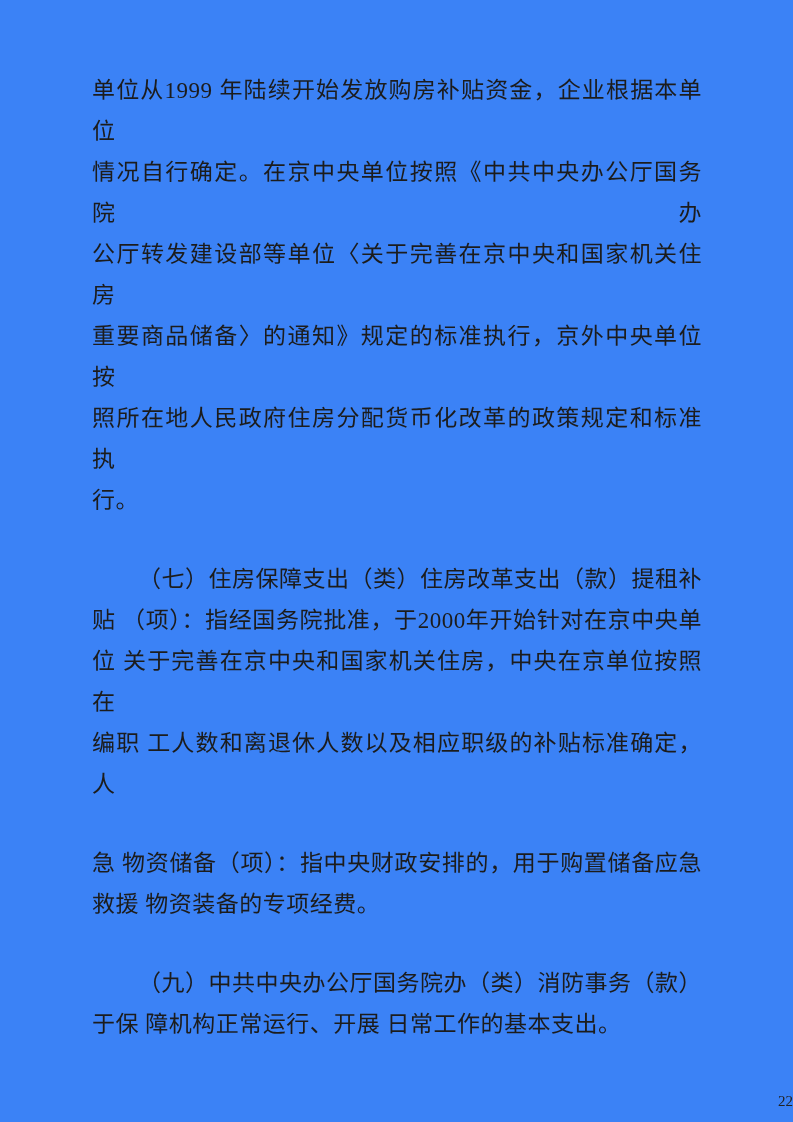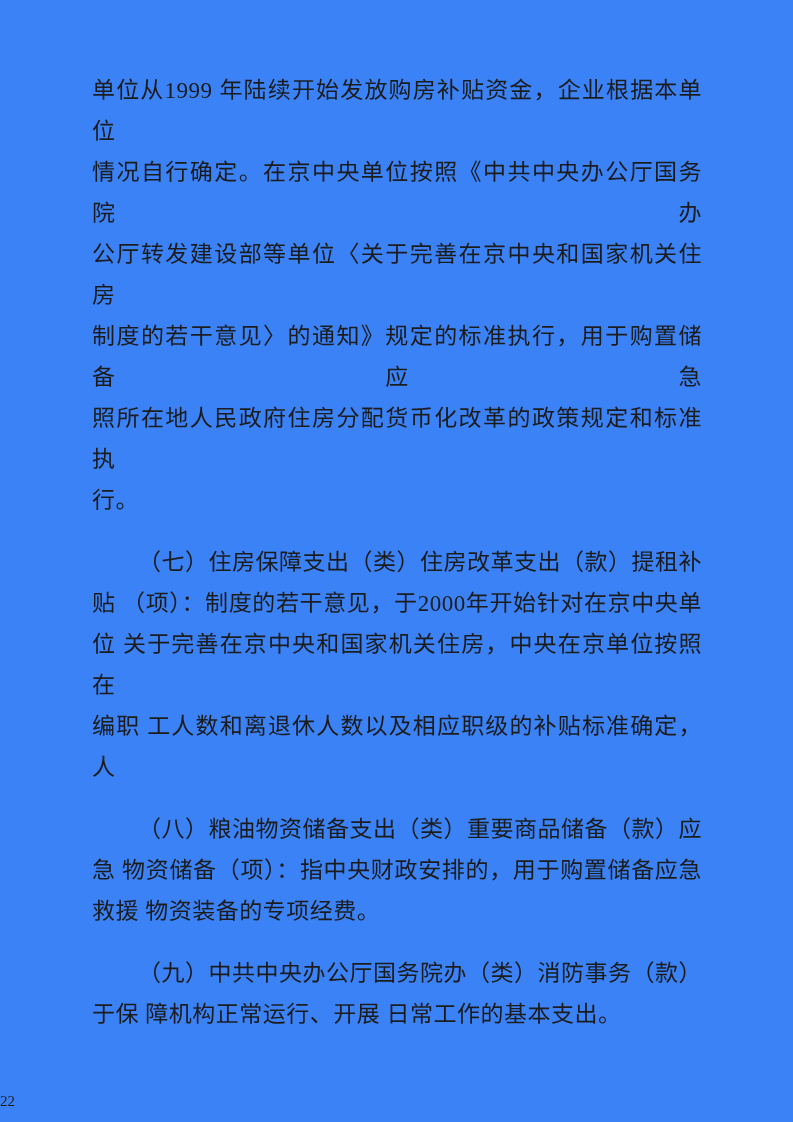--- a/index.html
+++ b/index.html
@@ -20,66 +20,65 @@
   .content {
     position: absolute;
     left: 92px;
     top: 70px;
     width: 610px;
     font-size: 23px;
     line-height: 41px;
     letter-spacing: 0.5px;
   }
   .para { margin: 0; }
-  .para + .para { margin-top: 21px; }
+  .para + .para { margin-top: 38px; }
   .line {
     text-align: justify;
     text-align-last: justify;
     white-space: normal;
   }
   .line.last {
     text-align: left;
     text-align-last: left;
   }
   .line.indent {
     padding-left: 46px;
   }
   .pageno {
     position: absolute;
     left: 0;
     right: 0;
     bottom: 12px;
-    text-align: left;
+    text-align: right;
     font-size: 15px;
     line-height: 18px;
     color: #222222;
     font-family: "Liberation Serif", "DejaVu Serif", serif;
   }
 </style>
 </head>
 <body>
 
 <div class="page">
   <div class="content">
       <div class="para">
         <div class="line">单位从1999 年陆续开始发放购房补贴资金，企业根据本单位</div>
         <div class="line">情况自行确定。在京中央单位按照《中共中央办公厅国务院办</div>
         <div class="line">公厅转发建设部等单位〈关于完善在京中央和国家机关住房</div>
-        <div class="line">制度的若干意见〉的通知》规定的标准执行，用于购置储备应急</div>
+        <div class="line">重要商品储备〉的通知》规定的标准执行，京外中央单位按</div>
         <div class="line">照所在地人民政府住房分配货币化改革的政策规定和标准执</div>
         <div class="line last">行。</div>
       </div>
       <div class="para">
         <div class="line indent">（七）住房保障支出（类）住房改革支出（款）提租补</div>
-        <div class="line">贴 （项）：制度的若干意见，于2000年开始针对在京中央单</div>
+        <div class="line">贴 （项）：指经国务院批准，于2000年开始针对在京中央单</div>
         <div class="line">位 关于完善在京中央和国家机关住房，中央在京单位按照在</div>
         <div class="line">编职 工人数和离退休人数以及相应职级的补贴标准确定，人</div>
       </div>
       <div class="para">
-        <div class="line indent">（八）粮油物资储备支出（类）重要商品储备（款）应</div>
         <div class="line">急 物资储备（项）：指中央财政安排的，用于购置储备应急</div>
         <div class="line last">救援 物资装备的专项经费。</div>
       </div>
       <div class="para">
         <div class="line indent">（九）中共中央办公厅国务院办（类）消防事务（款）</div>
         <div class="line last">于保 障机构正常运行、开展 日常工作的基本支出。</div>
       </div>
     </div>
   <div class="pageno">22</div>
 </div>

